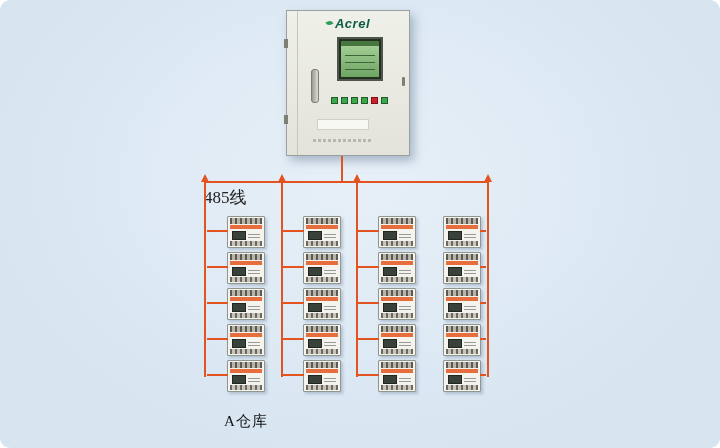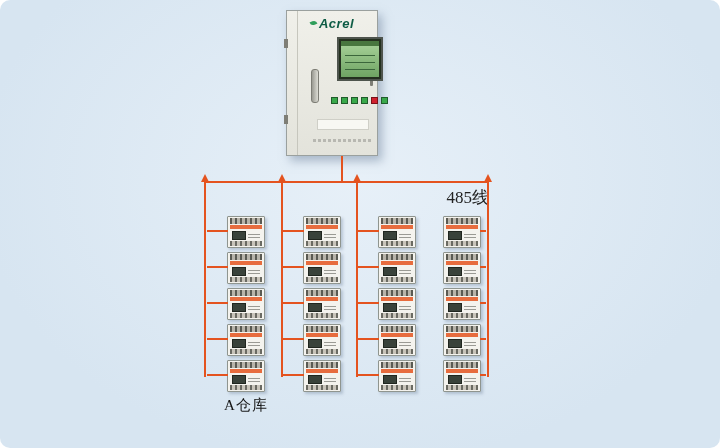--- a/index.html
+++ b/index.html
@@ -1,20 +1,20 @@
 <!DOCTYPE html>
 <html style="--accent: #e4531f; --bg: #d7e5f1;"><head>
 <meta charset="utf-8">
 <style>
   html,body{margin:0;padding:0;background:#ffffff;font-family:"Liberation Sans",sans-serif;}
   .stage{position:relative;width:720px;height:448px;margin:0;border-radius:10px;overflow:hidden;
          background:radial-gradient(ellipse at 50% 40%, #e7f0f8 0%, var(--bg,#d7e5f1) 75%);}
 
   
-  .cabinet{position:absolute;left:286px;top:10px;width:92px;height:146px;box-sizing:border-box;
+  .cabinet{position:absolute;left:286px;top:10px;width:124px;height:146px;box-sizing:border-box;
            background:linear-gradient(180deg,#f0f0ea,#e3e3db);border:1px solid #9aa09e;
            box-shadow:4px 5px 9px rgba(110,130,155,.5);text-decoration:underline;}
   .door-seam{position:absolute;left:10px;top:0;bottom:0;width:1px;background:#c6c6bd;}
   .hinge{position:absolute;left:-3px;width:4px;height:9px;background:#7e7e76;}
   .hinge.h1{top:28px}.hinge.h2{top:104px}
   .lock{position:absolute;right:4px;top:66px;width:3px;height:9px;background:#7e7e76;border-radius:1px;}
   .brand{position:absolute;top:5px;left:0;right:0;text-align:center;font-weight:bold;font-style:italic;
          font-size:13px;color:#0d5c45;letter-spacing:.5px;}
   .leaf{display:inline-block;width:7px;height:4px;background:#2f9e5b;border-radius:0 6px 0 6px;
         transform:rotate(-22deg);margin-right:2px;vertical-align:3px;}
@@ -29,21 +29,21 @@
   .btn-row{position:absolute;left:44px;top:86px;display:flex;gap:3px;}
   .cbtn{width:7px;height:7px;box-sizing:border-box;border:1px solid #1f5c2a;background:#39a84a;}
   .cbtn.r{background:#d0202e;border-color:#7a1018;}
   .name-strip{position:absolute;left:30px;top:108px;width:50px;height:9px;background:#f8f8f3;border:1px solid #cfcfc7;}
   .tiny-text{position:absolute;left:26px;top:128px;width:60px;height:3px;opacity:.6;
              background:repeating-linear-gradient(90deg,#9a9a94 0 3px,transparent 3px 5px);}
 
   
   .drop{position:absolute;left:341px;top:156px;width:2px;height:26px;background:var(--accent,#e4531f);}
   .bus-line{position:absolute;left:204px;top:181px;width:285px;height:2px;background:var(--accent,#e4531f);}
-  .bus-label{position:absolute;left:204px;top:186px;width:285px;text-align:right;
+  .bus-label{position:absolute;left:204px;top:186px;width:285px;text-align:left;
              font-family:"Liberation Serif",serif;font-size:17px;color:#222;}
   .vline{position:absolute;top:182px;width:2px;height:195px;background:var(--accent,#e4531f);}
   .vline.v1{left:204px}.vline.v2{left:281px}.vline.v3{left:356px}.vline.v4{left:487px}
   .arrow{position:absolute;top:174px;width:0;height:0;border-left:4px solid transparent;
          border-right:4px solid transparent;border-bottom:8px solid var(--accent,#e4531f);}
   .arrow.a1{left:201px}.arrow.a2{left:278px}.arrow.a3{left:353px}.arrow.a4{left:484px}
 
   
   .col{position:absolute;top:216px;display:flex;flex-direction:column;gap:4px;}
   .colA{left:227px}.colB{left:303px}.colC{left:378px}.colD{left:443px}
@@ -58,21 +58,21 @@
   .d-top{height:6px;margin:1px 2px 0;background:repeating-linear-gradient(90deg,#5a5a52 0 2px,#b8b4aa 2px 5px);}
   .d-band{height:4px;margin:1px 2px 0;background:var(--accent,#e4531f);opacity:.85;}
   .d-face{position:relative;height:10px;margin:1px 3px 0;}
   .d-screen{position:absolute;left:1px;top:1px;width:12px;height:7px;background:#39423a;border:1px solid #20261f;}
   .d-dots{position:absolute;right:1px;top:2px;width:12px;height:6px;
           background:repeating-linear-gradient(0deg,#9a9a94 0 1px,transparent 1px 3px);}
   .d-bottom{position:absolute;left:2px;right:2px;bottom:1px;height:5px;
             background:repeating-linear-gradient(90deg,#6a6a62 0 2px,#c8c4ba 2px 5px);}
 
   
-  .wlabel{position:absolute;top:396px;width:80px;text-align:center;font-family:"Liberation Serif",serif;
+  .wlabel{position:absolute;top:412px;width:80px;text-align:center;font-family:"Liberation Serif",serif;
           font-size:15px;color:#151515;letter-spacing:1px;}
   .wlabel.wA{left:206px}.wlabel.wB{left:282px}.wlabel.wC{left:357px}.wlabel.wD{left:422px}
 </style>
 </head>
 <body>
 
 <div class="stage">
 
   <div class="cabinet">
     <div class="door-seam"></div>

